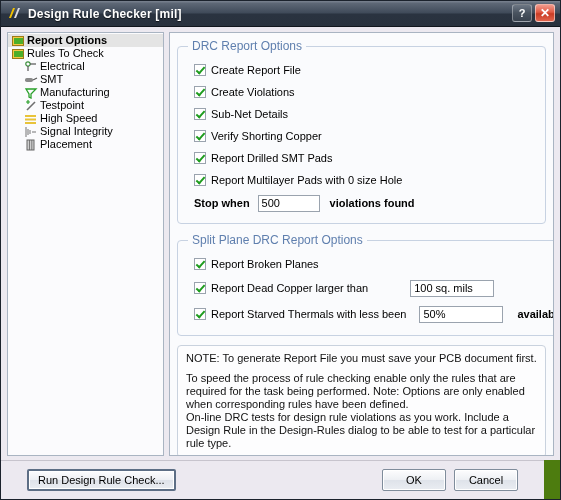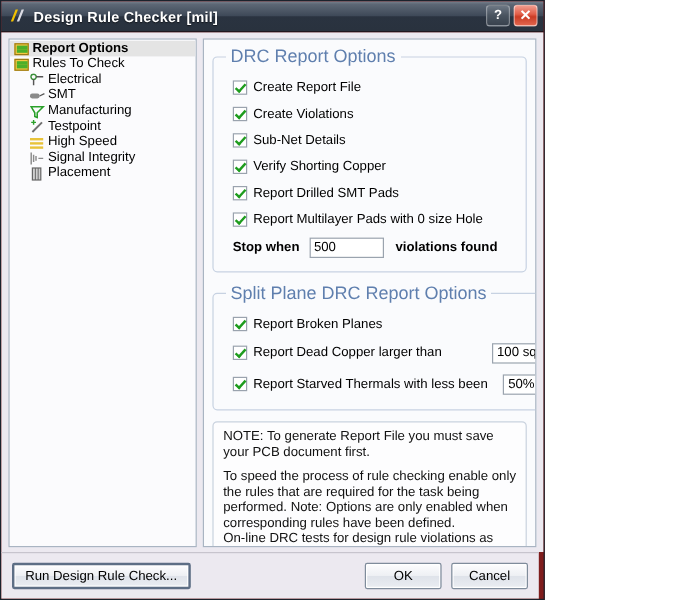--- a/index.html
+++ b/index.html
@@ -9,24 +9,24 @@
   }
   body {
     font-family: "Liberation Sans", sans-serif;
     font-size: 11px;
     color: #000000;
   }
 
   
   #window {
     position: relative;
-    width: 454px;
+    width: 561px;
     height: 500px;
     box-sizing: border-box;
-    background: #7f1d1d;
+    background: #4d7c0f;
     border: 1px solid #1b222c;
     overflow: hidden;
   }
 
   
   #titlebar {
     position: relative;
     height: 26px;
     box-sizing: border-box;
     background: linear-gradient(to bottom,
@@ -167,21 +167,21 @@
   fieldset.group {
     border: 1px solid #c7d2e2;
     border-radius: 4px;
     margin: 0 0 9px 0;
     padding: 6px 8px 8px 8px;
     box-sizing: border-box;
     background: transparent;
   }
   fieldset.group > legend {
     color: #5f7fae;
-    font-size: 15px;
+    font-size: 12px;
     padding: 0 4px;
     margin-left: 2px;
   }
 
   .chk-row {
     display: flex;
     align-items: center;
     height: 22px;
     padding-left: 8px;
   }
@@ -239,27 +239,27 @@
     line-height: 13px;
     color: #111;
   }
   #note-box p { margin: 0 0 7px 0; }
   #note-box p:last-child { margin-bottom: 0; }
   #note-box .tight { margin-bottom: 0; }
 
   
   #footer {
     position: absolute;
-    left: 0; right: 4px; bottom: 0;
+    left: 0; right: 16px; bottom: 0;
     height: 39px;
     background: #ece9f0;
     border-top: 1px solid #c7c4cd;
     display: flex;
     align-items: center;
-    padding: 0 9px;
+    padding: 0 26px;
     box-sizing: border-box;
   }
   .btn {
     font-family: "Liberation Sans", sans-serif;
     font-size: 11px;
     color: #000;
     height: 22px;
     background: linear-gradient(to bottom, #fdfdfe 0%, #eef0f4 48%, #dfe3ea 52%, #eaedf2 100%);
     border: 1px solid #7f8c9b;
     border-radius: 2px;

